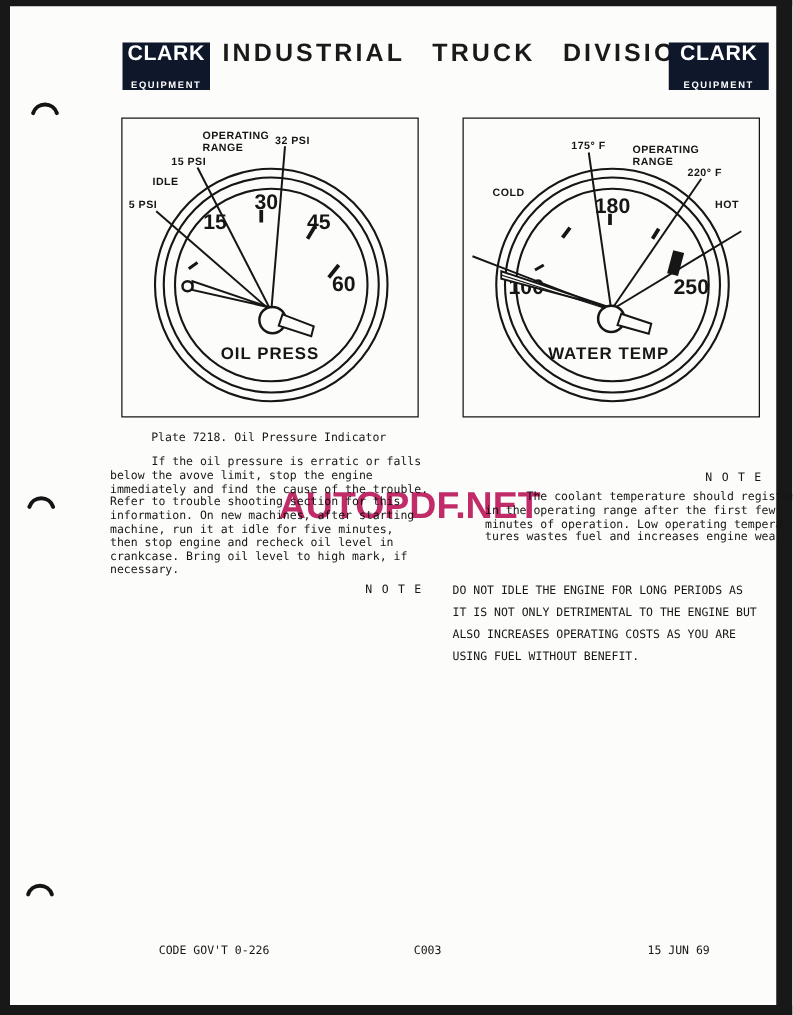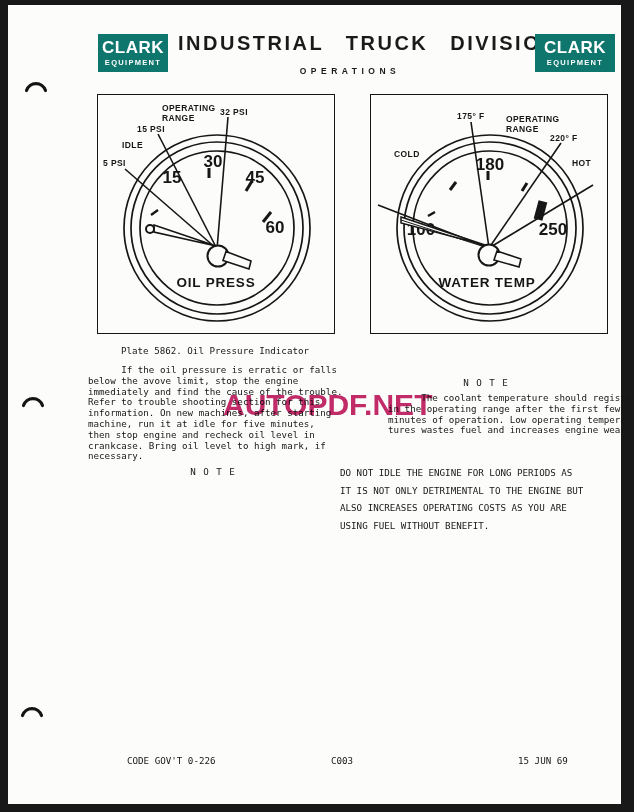--- a/index.html
+++ b/index.html
@@ -9,21 +9,21 @@
   
   .edge{position:absolute;background:#181818;}
   .edge-left{left:0;top:0;width:8px;height:812px;}
   .edge-top{left:0;top:0;width:634px;height:5px;}
   .edge-right{left:621px;top:0;width:13px;height:812px;}
   .edge-bottom{left:0;top:804px;width:634px;height:8px;}
 
   .hole{position:absolute;}
 
   
-  .clark-logo{position:absolute;background:#0f766e;color:#fff;text-align:center;display:flex;flex-direction:column;justify-content:center;gap:1px;}
+  .clark-logo{position:absolute;background:#0f172a;color:#fff;text-align:center;display:flex;flex-direction:column;justify-content:space-between;gap:1px;}
   .clark-top{font-weight:bold;font-size:17px;letter-spacing:.5px;line-height:18px;}
   .clark-bottom{font-weight:bold;font-size:7.5px;letter-spacing:1.3px;line-height:9px;}
   .logo-left{left:98px;top:34px;width:70px;height:38px;}
   .logo-right{left:535px;top:34px;width:80px;height:38px;}
   .title{position:absolute;left:178px;top:32px;width:350px;text-align:center;font-weight:bold;font-size:20px;letter-spacing:2.5px;word-spacing:14px;white-space:nowrap;}
   .subtitle{position:absolute;left:240px;top:66px;width:220px;text-align:center;font-weight:bold;font-size:8.5px;letter-spacing:4.5px;}
 
   
   .gauge-box{position:absolute;width:236px;height:238px;border:1.6px solid #161616;background:#fcfcfa;}
   .box-oil{left:97px;top:94px;}
@@ -33,21 +33,21 @@
   .gauge .lbl{font-family:"Liberation Sans",sans-serif;font-weight:bold;font-size:8.5px;letter-spacing:.4px;}
   .gauge .num{font-family:"Liberation Sans",sans-serif;font-weight:bold;font-size:17px;}
   .gauge .gname{font-family:"Liberation Sans",sans-serif;font-weight:bold;font-size:13.5px;letter-spacing:.8px;}
 
   
   .mono{font-family:"DejaVu Sans Mono","Liberation Mono",monospace;font-size:9.2px;color:#161616;}
   pre.mono{margin:0;line-height:10.8px;white-space:pre;}
   .caption{position:absolute;text-align:center;line-height:10.8px;}
   .cap-oil{left:97px;top:346px;width:236px;}
   .cap-water{left:363px;top:346px;width:182px;}
-  .note-head{position:absolute;text-align:center;letter-spacing:1px;}
+  .note-head{position:absolute;text-align:right;letter-spacing:1px;}
   .para{position:absolute;}
   pre.caution{line-height:17.6px;}
   .footer-item{position:absolute;top:755px;white-space:nowrap;}
 
   
   .watermark{position:absolute;left:223px;top:388px;font-weight:bold;font-size:30px;letter-spacing:0;color:#2b2bd8;mix-blend-mode:multiply;opacity:.92;white-space:nowrap;}
 </style>
 </head>
 <body>
 
@@ -66,21 +66,20 @@
   </svg>
   <svg class="hole" style="left:19px;top:700px;" width="26" height="19">
     <path d="M3.5 15.5 A10 10 0 0 1 22.5 15.5" fill="none" stroke="#141414" stroke-width="3.2" stroke-linecap="round"></path>
   </svg>
 
   <div class="clark-logo logo-left">
     <div class="clark-top">CLARK</div>
     <div class="clark-bottom">EQUIPMENT</div>
   </div>
   <div class="title">INDUSTRIAL TRUCK DIVISION</div>
-  <div class="subtitle">OPERATIONS</div>
   <div class="clark-logo logo-right">
     <div class="clark-top">CLARK</div>
     <div class="clark-bottom">EQUIPMENT</div>
   </div>
 
   <div class="gauge-box box-oil">
     <svg class="gauge" viewBox="0 0 236 238">
       <g fill="none" stroke="#161616" stroke-width="1.7">
         <circle cx="119" cy="133" r="93"></circle>
         <circle cx="119" cy="133" r="86"></circle>
@@ -157,39 +156,39 @@
         <text x="135" y="27">OPERATING</text>
         <text x="135" y="37">RANGE</text>
         <text x="179" y="46">220° F</text>
         <text x="23" y="62">COLD</text>
         <text x="201" y="71">HOT</text>
       </g>
       <text class="gname" x="116" y="192" text-anchor="middle">WATER TEMP</text>
     </svg>
   </div>
 
-  <div class="caption cap-oil mono">Plate 5862. Oil Pressure Indicator</div>
+  <div class="caption cap-oil mono">Plate 7218. Oil Pressure Indicator</div>
 
   <pre class="mono para" style="left:88px;top:365px;">      If the oil pressure is erratic or falls
 below the avove limit, stop the engine
 immediately and find the cause of the trouble.
 Refer to trouble shooting section for this
 information. On new machines, after starting
 machine, run it at idle for five minutes,
 then stop engine and recheck oil level in
 crankcase. Bring oil level to high mark, if
 necessary.</pre>
   <div class="mono note-head" style="left:88px;top:466px;width:250px;">N O T E</div>
 
   <div class="mono note-head" style="left:362px;top:377px;width:248px;">N O T E</div>
   <pre class="mono para" style="left:362px;top:393px;margin-left:26px;">      The coolant temperature should register
 in the operating range after the first few
 minutes of operation. Low operating tempera-
 tures wastes fuel and increases engine wear.</pre>
-  <pre class="mono para caution" style="left:340px;top:464px;">DO NOT IDLE THE ENGINE FOR LONG PERIODS AS
+  <pre class="mono para caution" style="left:362px;top:464px;">DO NOT IDLE THE ENGINE FOR LONG PERIODS AS
 IT IS NOT ONLY DETRIMENTAL TO THE ENGINE BUT
 ALSO INCREASES OPERATING COSTS AS YOU ARE
 USING FUEL WITHOUT BENEFIT.</pre>
 
   <div class="watermark" style="color: #be185d;">AUTOPDF.NET</div>
 
   <div class="mono footer-item" style="left:95px;margin-left:32px;">CODE GOV'T 0-226</div>
   <div class="mono footer-item" style="left:331px;">C003</div>
   <div class="mono footer-item" style="left:518px;">15 JUN 69</div>
 

